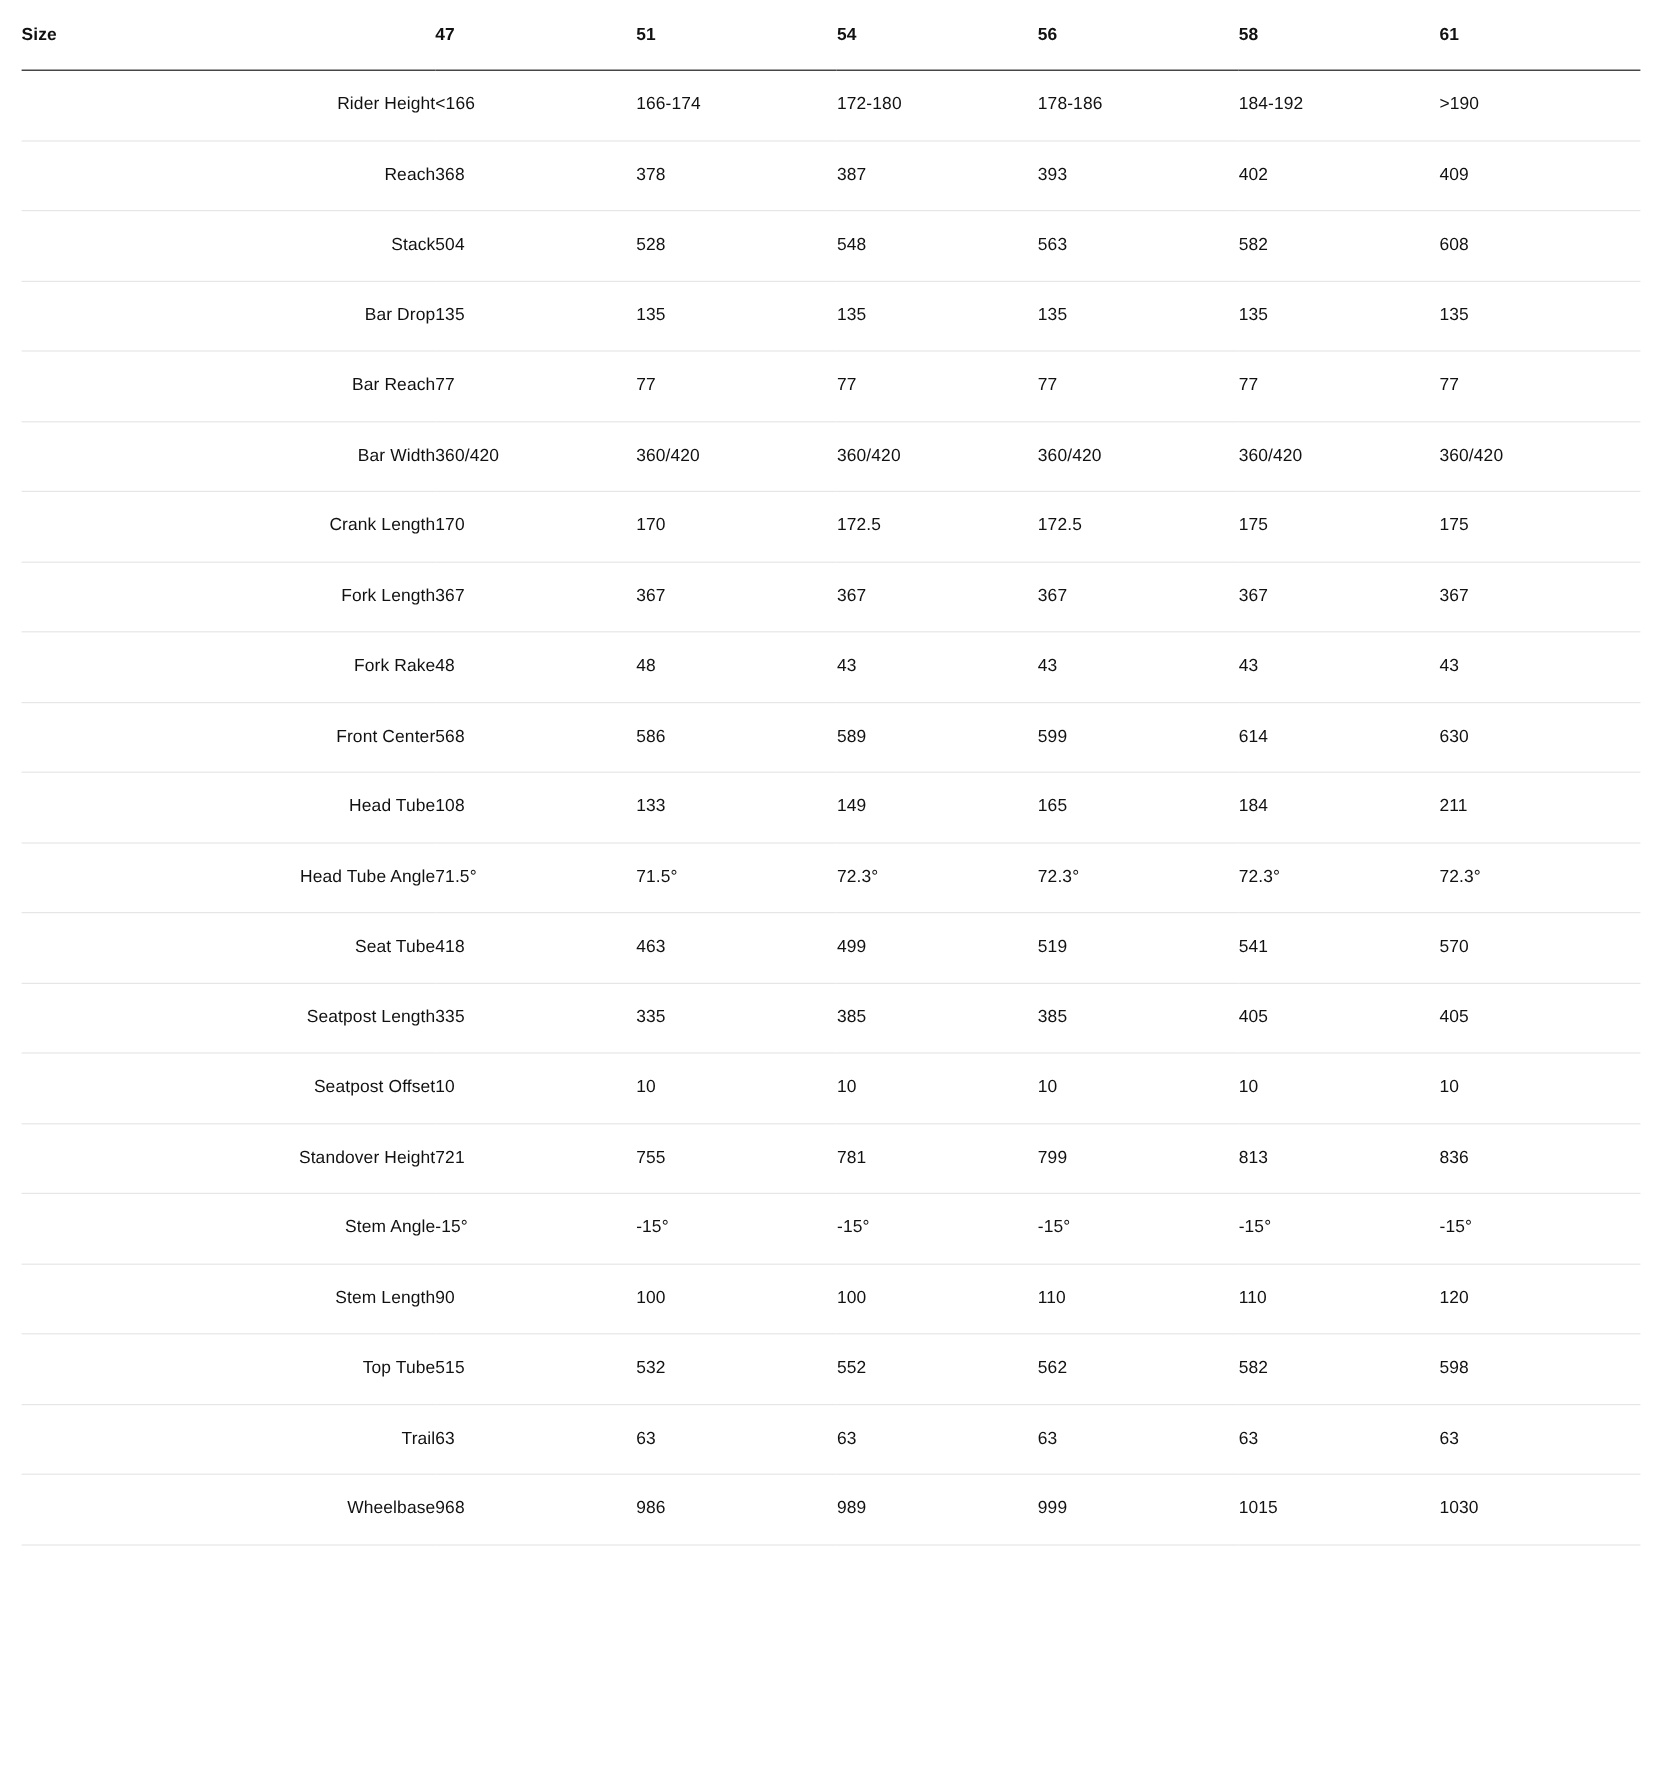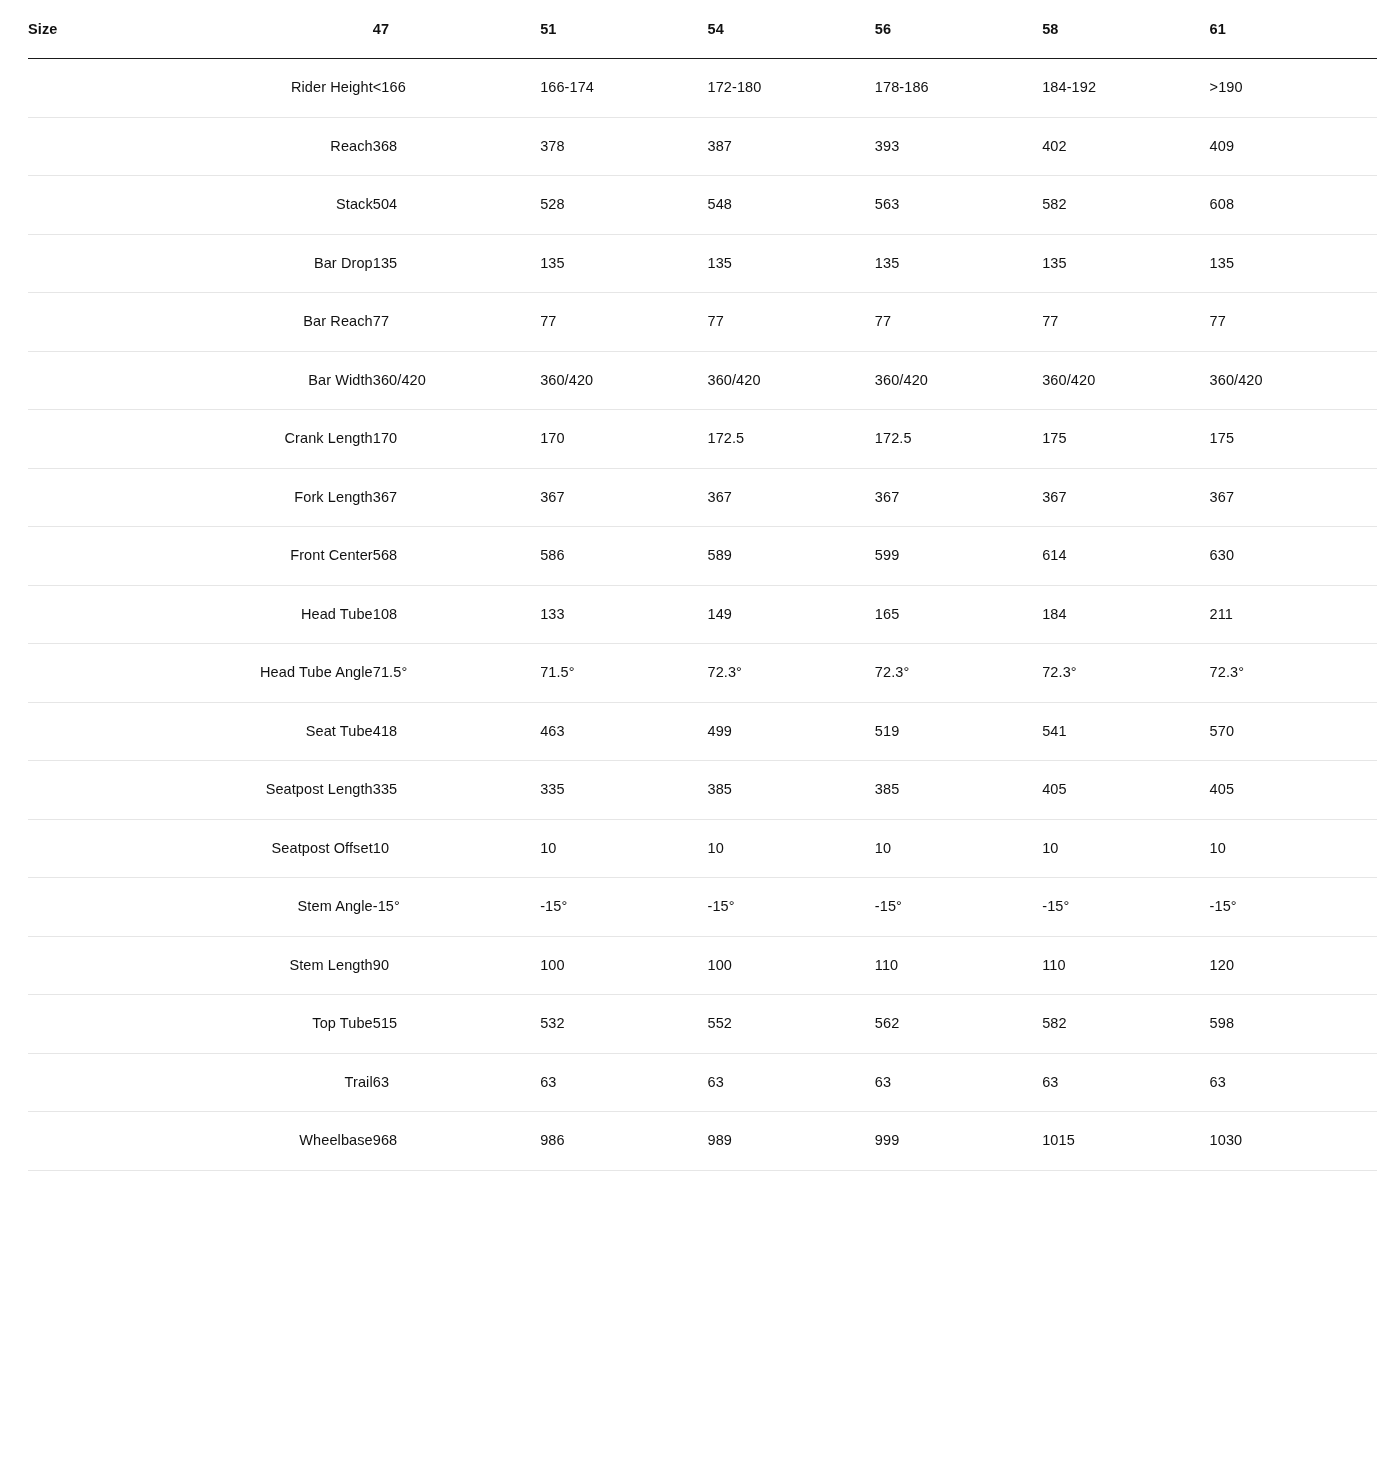--- a/index.html
+++ b/index.html
@@ -9,21 +9,21 @@
     background: #ffffff;
   }
   body {
     width: 1385px;
     height: 1481px;
     font-family: "Liberation Sans", sans-serif;
     color: #111111;
     -webkit-font-smoothing: antialiased;
   }
   .geo-table-wrap {
-    padding: 0 28px;
+    padding: 0 18px;
   }
   table.geo-table {
     width: 1349px;
     border-collapse: collapse;
     table-layout: fixed;
   }
   table.geo-table th,
   table.geo-table td {
     text-align: left;
     vertical-align: middle;
@@ -145,20 +145,29 @@
         <tr>
           <td class="col-label">Fork Length</td>
           <td class="col-size">367</td>
           <td class="col-size">367</td>
           <td class="col-size">367</td>
           <td class="col-size">367</td>
           <td class="col-size">367</td>
           <td class="col-size">367</td>
         </tr>
         <tr>
+          <td class="col-label">Fork Rake</td>
+          <td class="col-size">48</td>
+          <td class="col-size">48</td>
+          <td class="col-size">43</td>
+          <td class="col-size">43</td>
+          <td class="col-size">43</td>
+          <td class="col-size">43</td>
+        </tr>
+        <tr>
           <td class="col-label">Front Center</td>
           <td class="col-size">568</td>
           <td class="col-size">586</td>
           <td class="col-size">589</td>
           <td class="col-size">599</td>
           <td class="col-size">614</td>
           <td class="col-size">630</td>
         </tr>
         <tr>
           <td class="col-label">Head Tube</td>
@@ -199,20 +208,29 @@
         <tr>
           <td class="col-label">Seatpost Offset</td>
           <td class="col-size">10</td>
           <td class="col-size">10</td>
           <td class="col-size">10</td>
           <td class="col-size">10</td>
           <td class="col-size">10</td>
           <td class="col-size">10</td>
         </tr>
         <tr>
+          <td class="col-label">Standover Height</td>
+          <td class="col-size">721</td>
+          <td class="col-size">755</td>
+          <td class="col-size">781</td>
+          <td class="col-size">799</td>
+          <td class="col-size">813</td>
+          <td class="col-size">836</td>
+        </tr>
+        <tr>
           <td class="col-label">Stem Angle</td>
           <td class="col-size">-15°</td>
           <td class="col-size">-15°</td>
           <td class="col-size">-15°</td>
           <td class="col-size">-15°</td>
           <td class="col-size">-15°</td>
           <td class="col-size">-15°</td>
         </tr>
         <tr>
           <td class="col-label">Stem Length</td>

